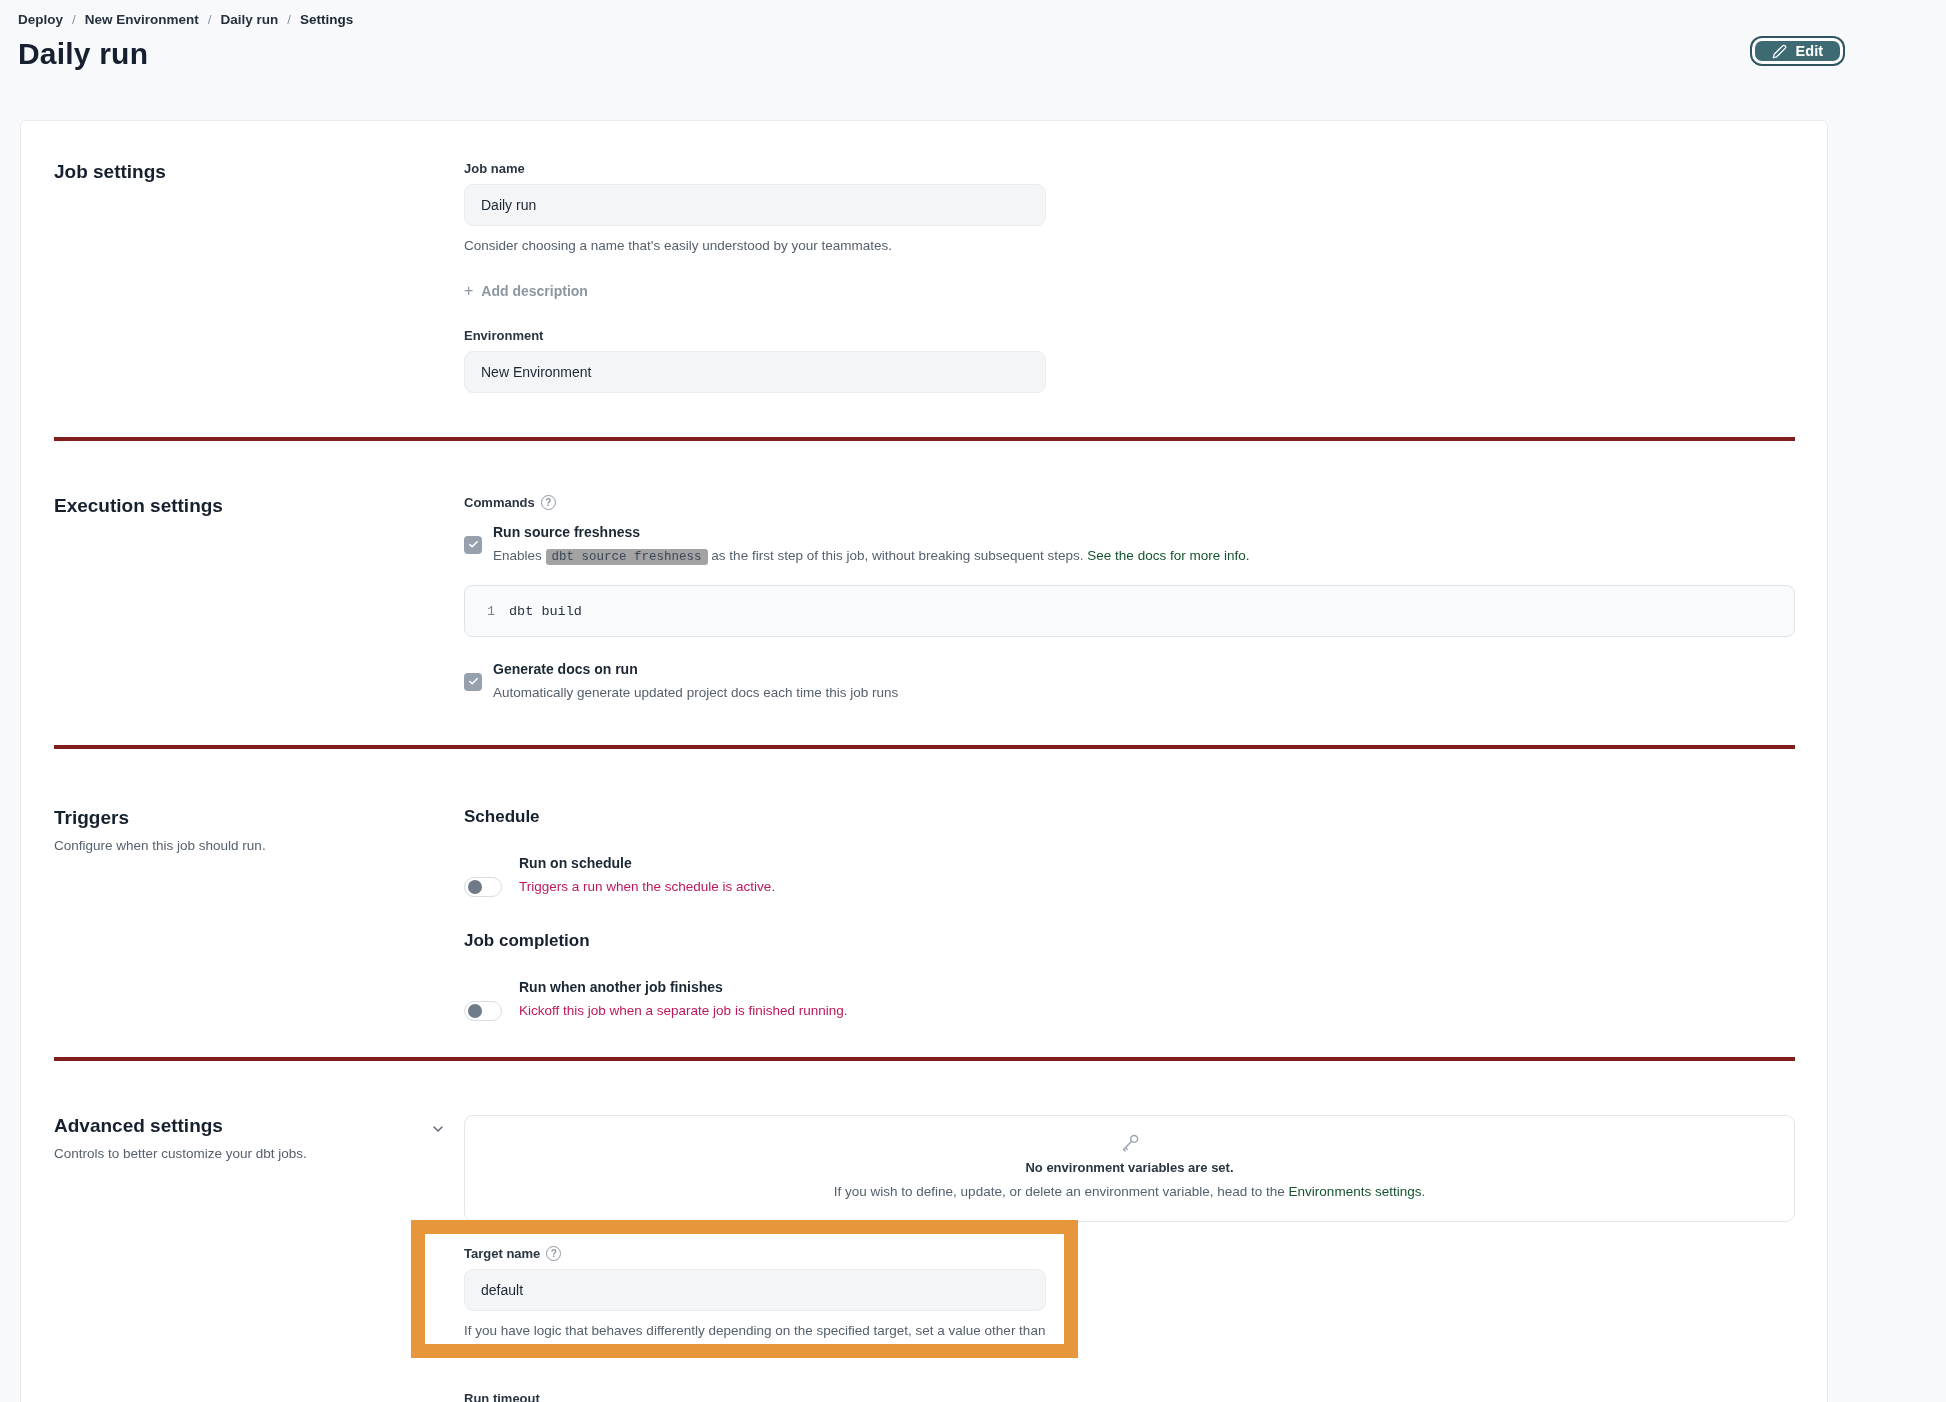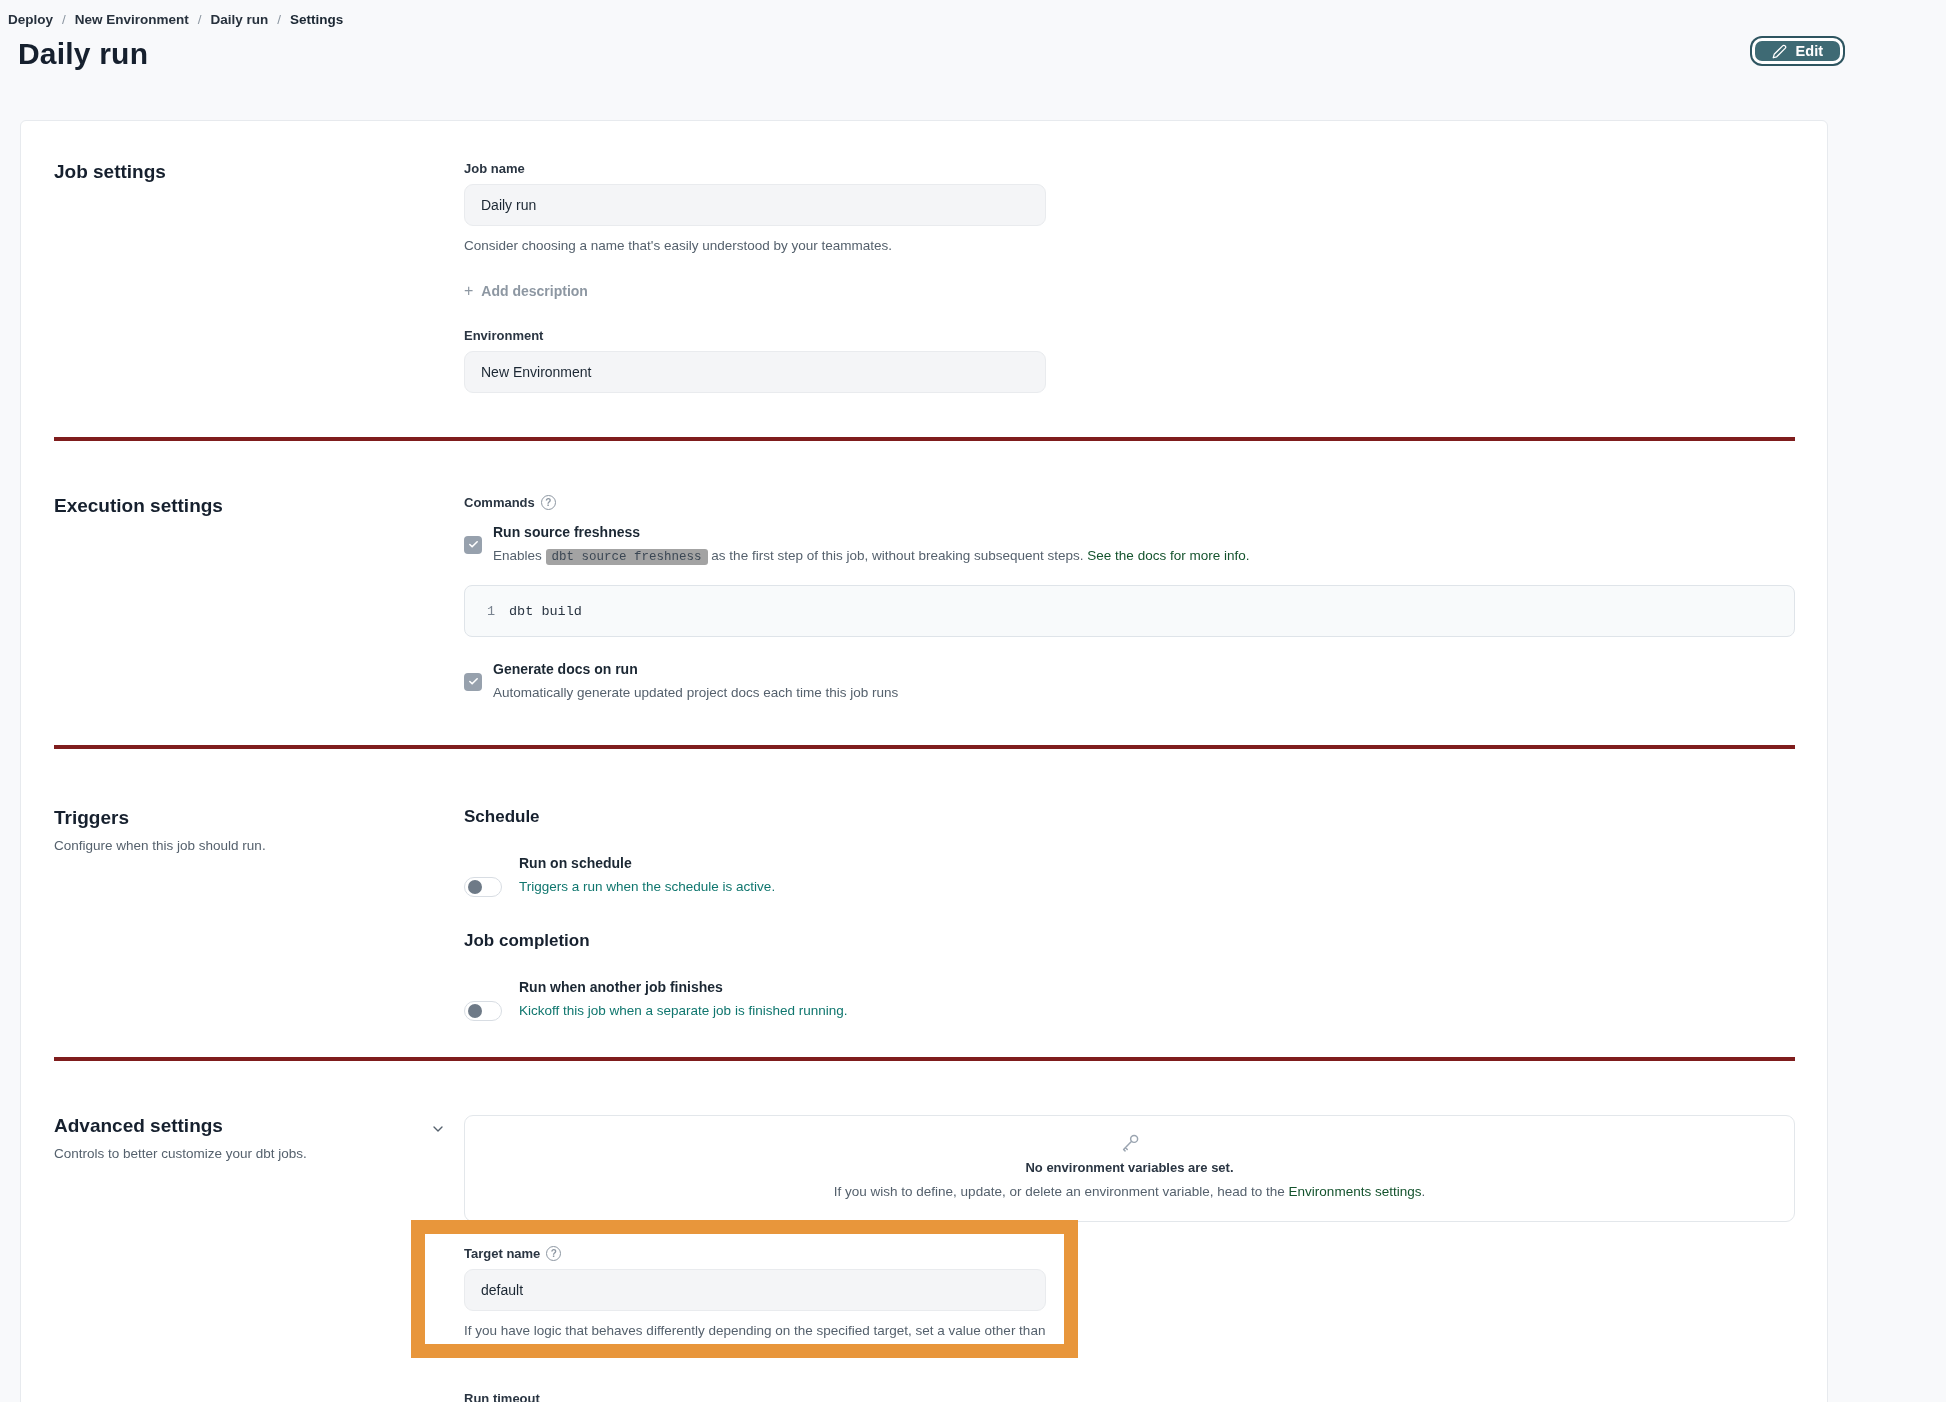--- a/index.html
+++ b/index.html
@@ -6,21 +6,21 @@
   html,body { width:1946px; height:1402px; overflow:hidden; }
   body {
     background:#F8F9FB;
     font-family:"Liberation Sans", sans-serif;
     color:#1B2733;
     position:relative;
   }
   
   .breadcrumb {
     display:flex; align-items:center; gap:9px;
-    padding:12px 0 0 8px;
+    padding:12px 0 0 18px;
     font-size:13.5px; font-weight:600; color:#27313D;
   }
   .breadcrumb .sep { color:#8D97A2; font-weight:400; }
   .breadcrumb .crumb { cursor:pointer; }
   .breadcrumb .crumb.current { font-weight:700; color:#1B2733; }
   .page-head {
     display:flex; align-items:flex-start; justify-content:space-between;
     padding:10px 106px 0 18px;
   }
   .page-title { font-size:30px; font-weight:700; color:#16202E; letter-spacing:.2px; }
@@ -124,21 +124,21 @@
     width:38px; height:20px; border-radius:10px;
     background:#FFFFFF; border:1px solid #D8DDE3;
     position:relative; flex:0 0 auto; margin-top:1px; cursor:pointer;
   }
   .toggle .knob {
     position:absolute; left:3px; top:2px;
     width:14px; height:14px; border-radius:50%;
     background:#6E7A87;
   }
   .toggle-label { font-size:14px; font-weight:700; color:#1B2733; line-height:20px; }
-  .toggle-desc { font-size:13.5px; color:#0f766e; margin-top:4px; line-height:20px; }
+  .toggle-desc { font-size:13.5px; color:#be185d; margin-top:4px; line-height:20px; }
   .jc-heading { margin-top:34px; }
   
   .collapse-chevron {
     position:absolute; right:18px; top:6px;
     color:#55616D; cursor:pointer;
   }
   .envvar-box {
     width:100%;
     border:1px solid #E3E7EB;
     border-radius:9px;

